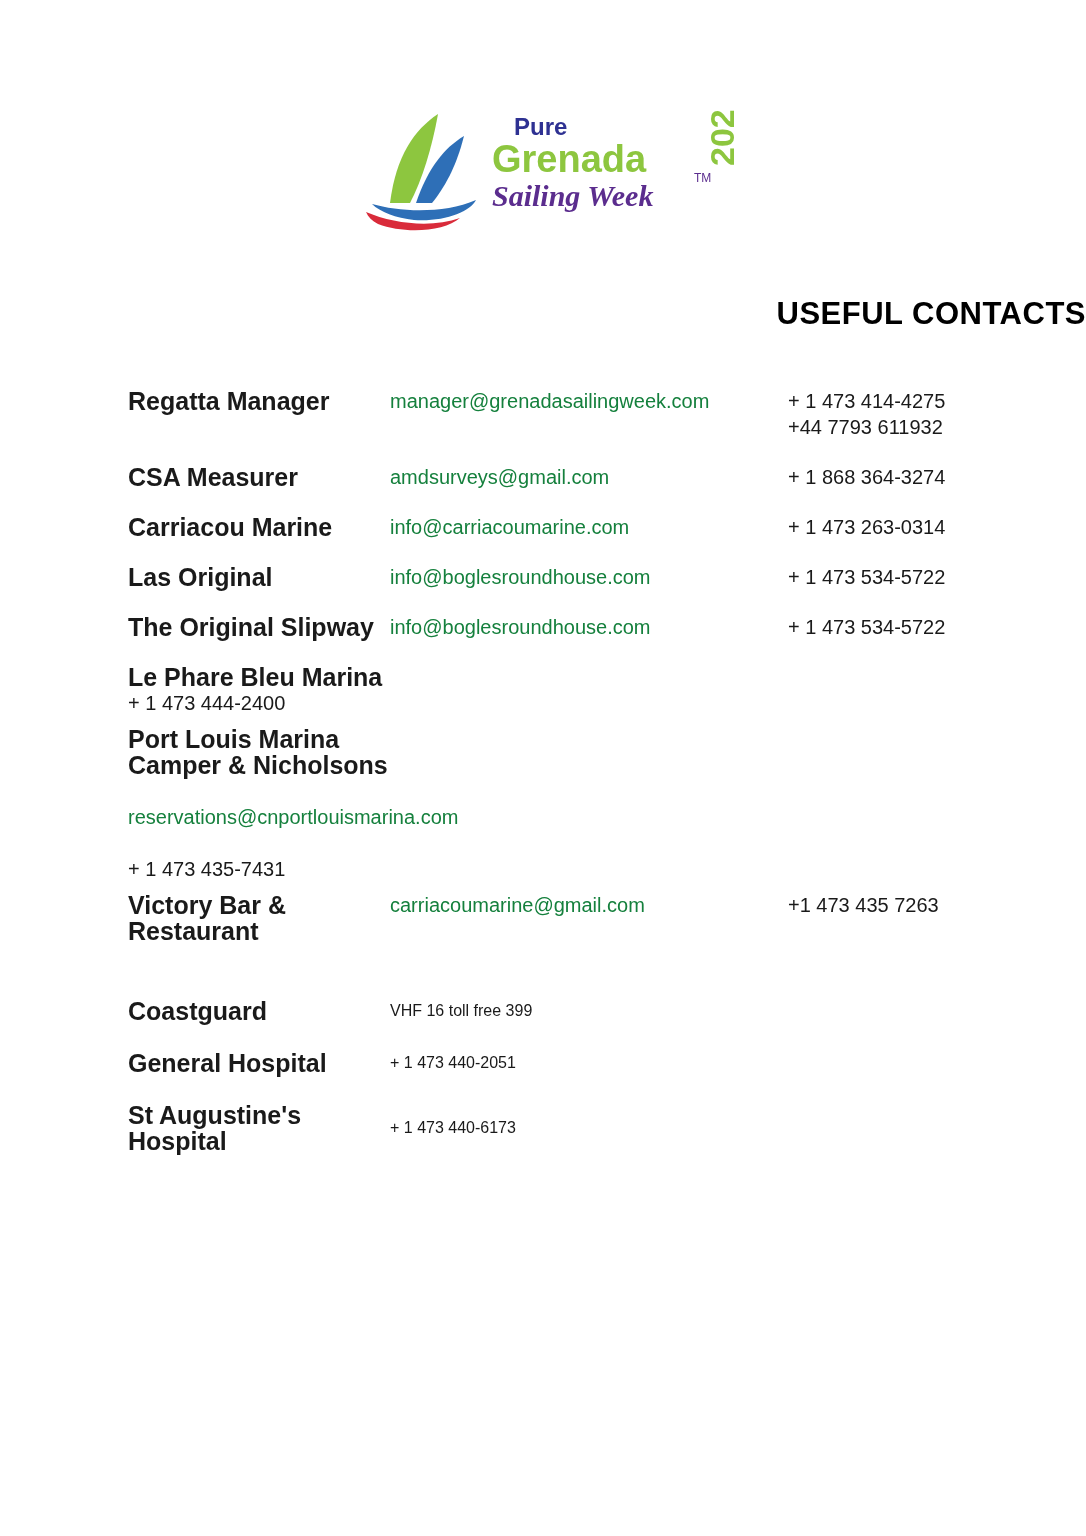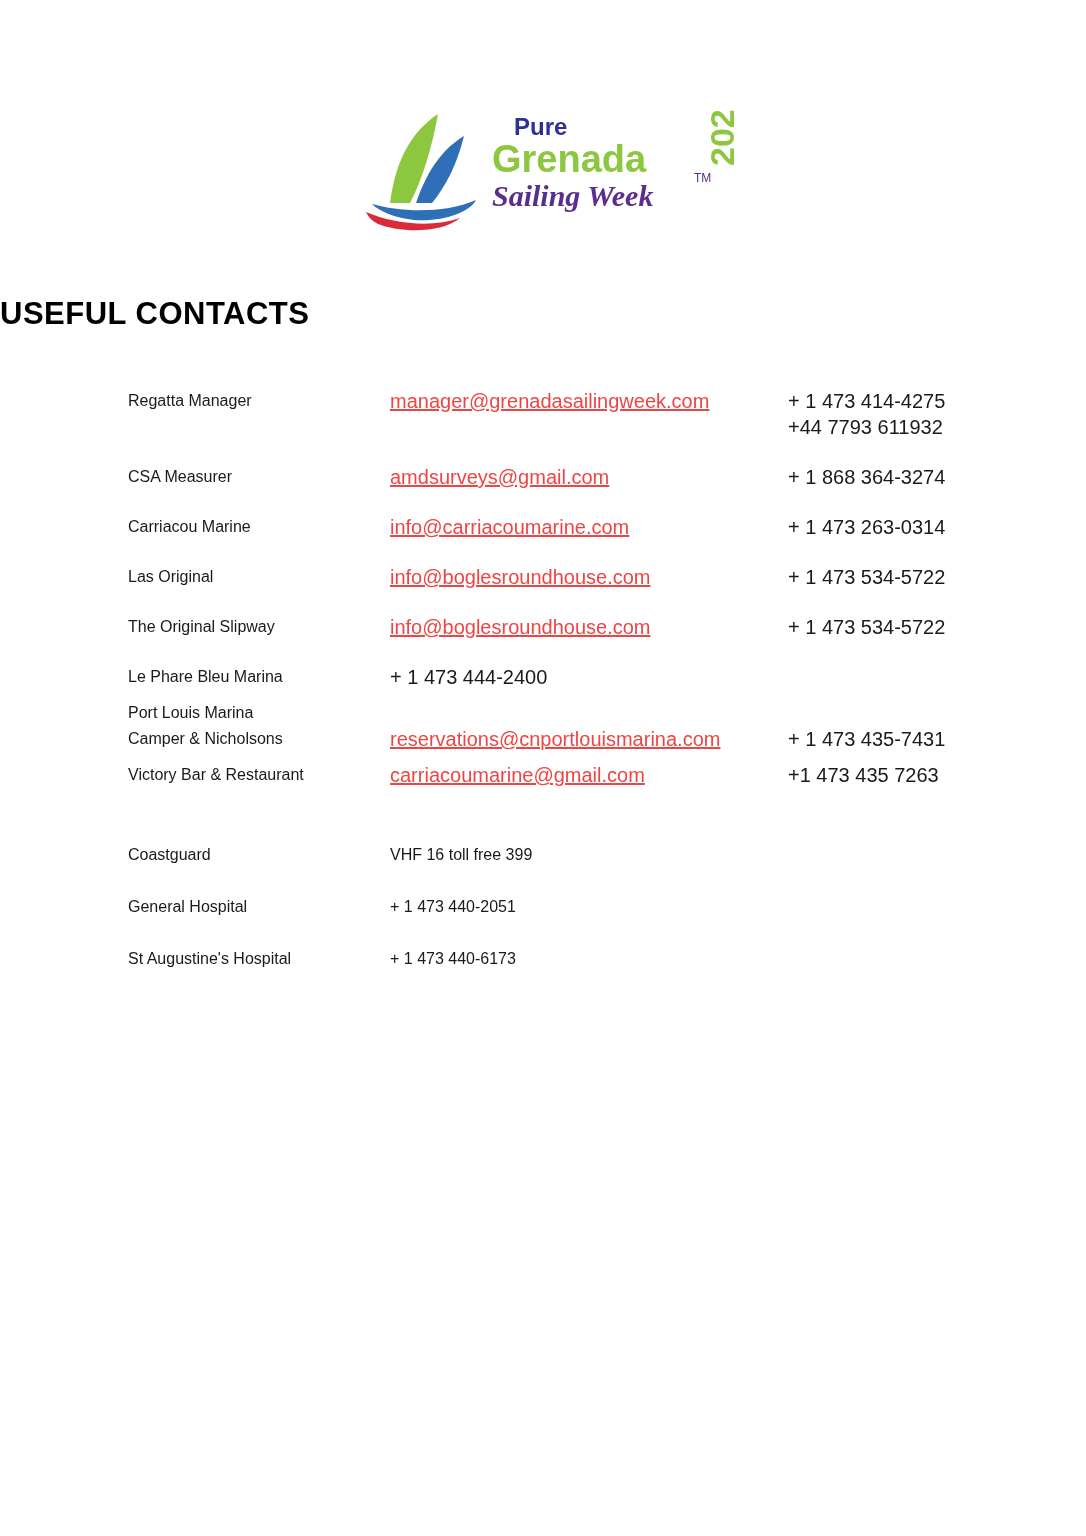--- a/index.html
+++ b/index.html
@@ -25,71 +25,71 @@
     height: 130px;
   }
   .logo-svg { display: block; }
 
   
   .doc-title {
     position: absolute;
     left: 0;
     top: 296px;
     width: 1086px;
-    text-align: left;
+    text-align: right;
     font-size: 31px;
     font-weight: bold;
     letter-spacing: 0.5px;
     color: #000000;
   }
 
   
   .contacts {
     position: absolute;
     left: 128px;
     top: 388px;
     width: 860px;
   }
   .row {
     display: flex;
     align-items: flex-start;
     margin-bottom: 24px;
   }
-  .row.tight { margin-bottom: 10px; }
+  .row.tight { margin-bottom: 10px; flex-direction: column; }
   .col-name {
     width: 262px;
-    font-size: 16px;
+    font-size: 25px;
     line-height: 26px;
     color: #1a1a1a;
     flex-shrink: 0;
+    font-weight: bold;
   }
   .col-email {
     width: 398px;
     font-size: 20px;
     line-height: 26px;
     flex-shrink: 0;
   }
   .col-email a,
   .col-email .mail {
-    color: #ef4444;
-    text-decoration: underline;
+    color: #15803d;
   }
   .col-phone {
     font-size: 20px;
     line-height: 26px;
     color: #1a1a1a;
     white-space: pre-line;
   }
   .name-two-line { line-height: 26px; }
 
   .section-gap { height: 30px; }
 
   .srow {
     display: flex;
-    align-items: flex-end;
+    align-items: center;
     margin-bottom: 26px;
   }
   .srow .col-name { width: 262px; }
   .srow .col-value {
     font-size: 16px;
     line-height: 26px;
     color: #1a1a1a;
   }
 </style>
 </head>

